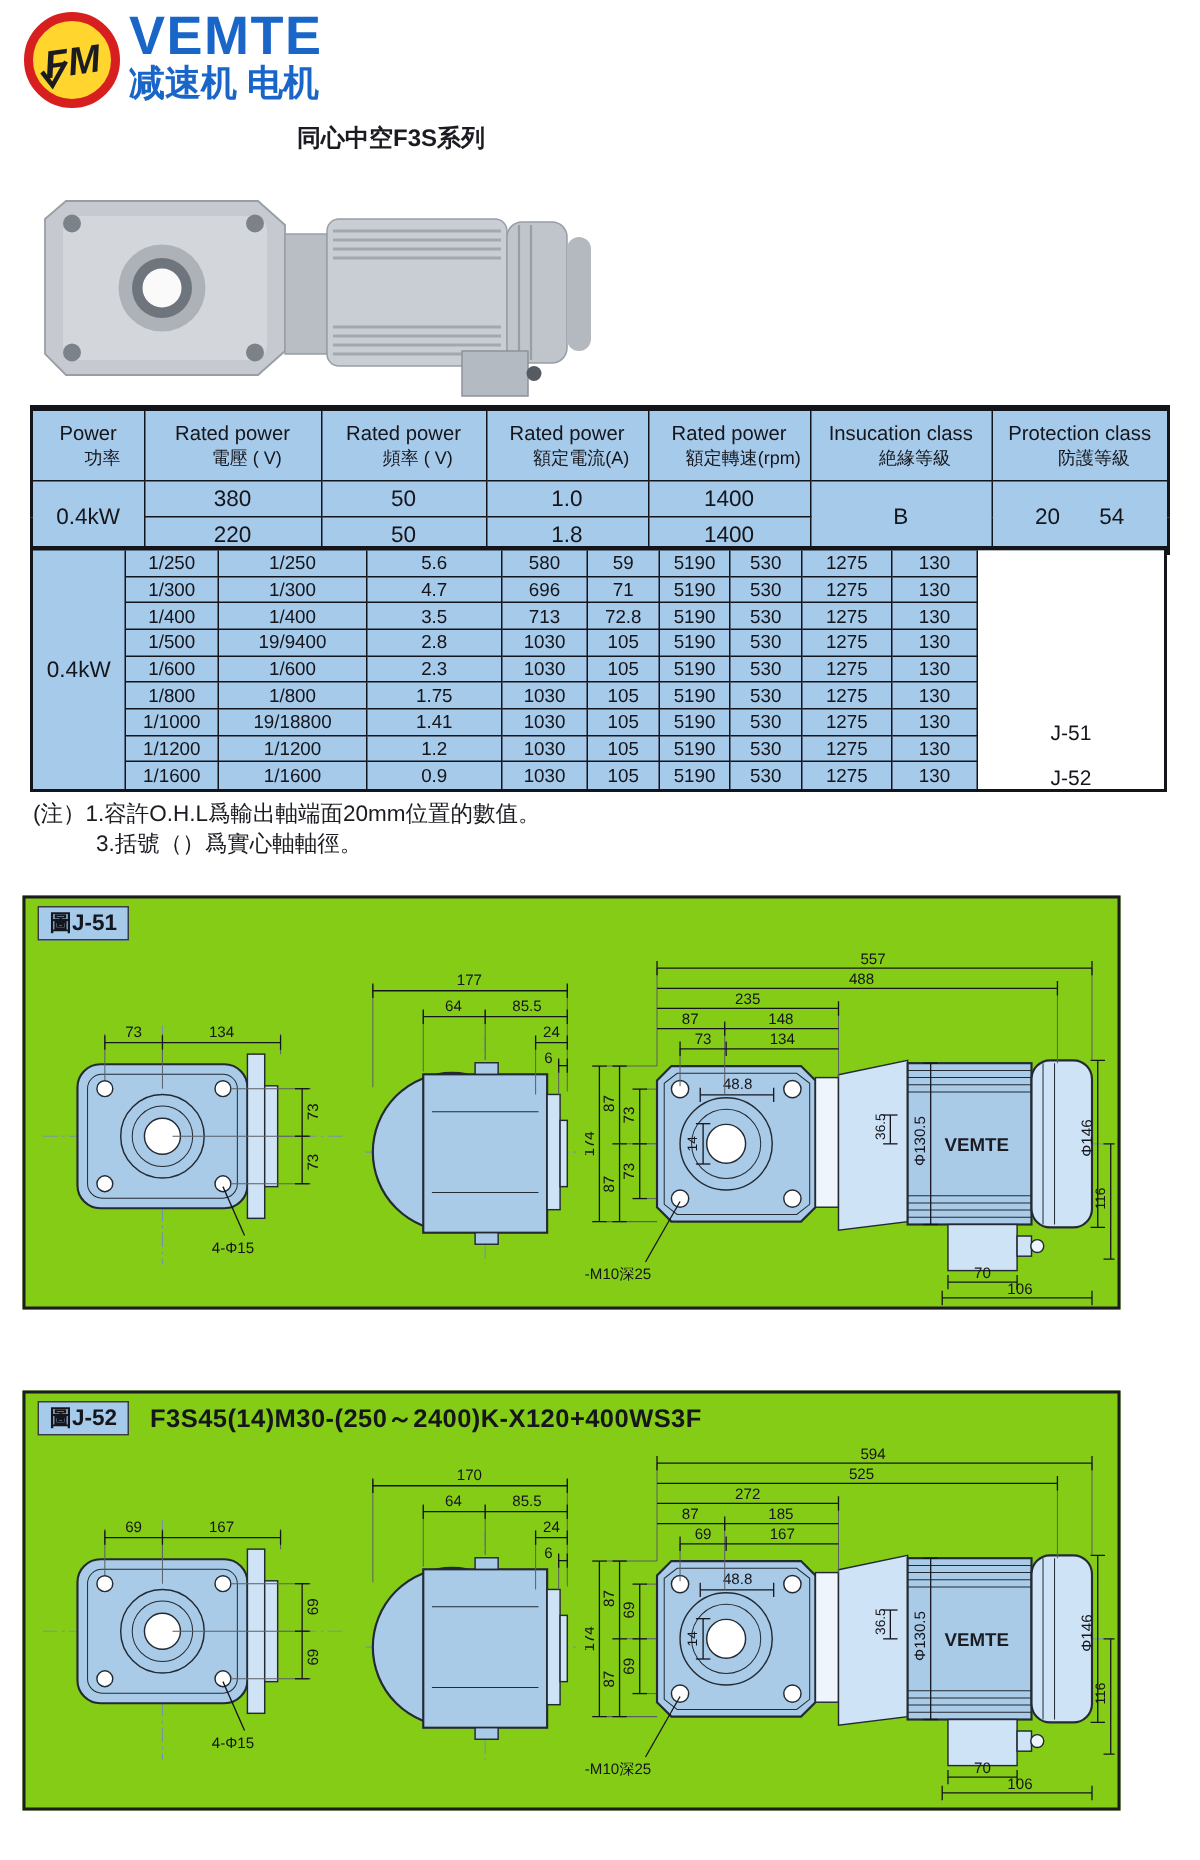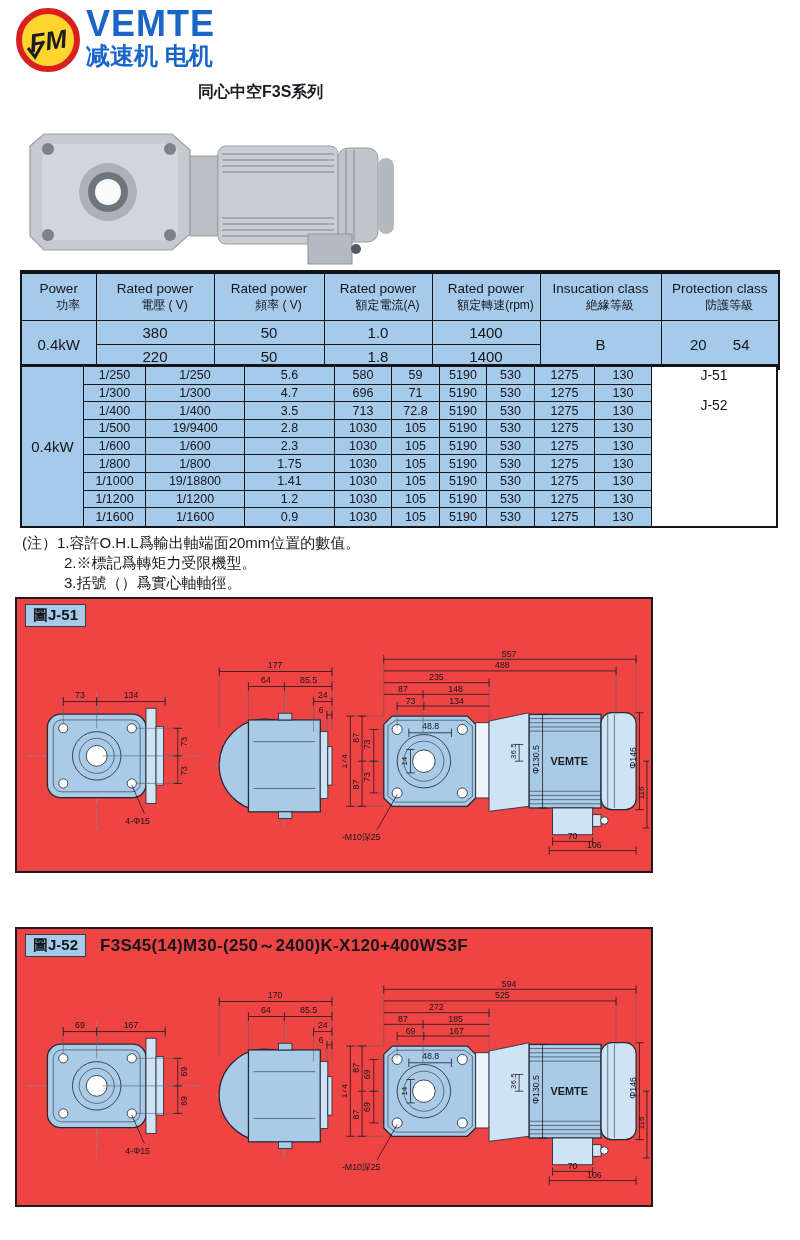--- a/index.html
+++ b/index.html
@@ -37,28 +37,28 @@
   .rcell{border-right:1.5px solid #14141b;display:flex;flex-direction:column;align-items:center;justify-content:center;
          font-size:15px;box-sizing:border-box;}
   .rc-power{width:62px;}
   .rc-shaft{width:63px;line-height:1.25;}
   .rgrid{width:568px;display:flex;flex-direction:column;box-sizing:border-box;}
   .rrow{flex:1;display:grid;grid-template-columns:62px 99px 90px 57px 48px 47px 48px 60px 57px;}
   .rrow .c{border-right:1.5px solid #14141b;border-bottom:1.5px solid #14141b;
            display:flex;align-items:center;justify-content:center;font-size:12.5px;box-sizing:border-box;}
   .rrow:last-child .c{border-bottom:none;}
   .rc-jref{flex:1;background:#fff;border-right:none;display:flex;flex-direction:column;
-           align-items:center;justify-content:flex-start;gap:14px;font-size:14px;}
+           align-items:center;justify-content:flex-end;gap:14px;font-size:14px;}
 
   
   .notes{position:absolute;left:22px;top:533px;font-size:15px;line-height:20px;color:#1b1b22;}
   .notes .n2{padding-left:42px;}
 
   
-  .dg-box{position:absolute;left:15px;width:638px;border:2px solid #1b1b22;background:#ef4444;box-sizing:border-box;}
+  .dg-box{position:absolute;left:15px;width:732px;border:2px solid #1b1b22;background:#84cc16;box-sizing:border-box;}
   #j51-slot .dg-box{top:0;height:276px;}
   .dg1{top:597px;height:276px;} .dg2{top:927px;height:306px;}
   .slot{position:absolute;left:15px;width:770px;}
   .slot .dg-box{position:relative;left:0;}
   .dg-head{display:flex;align-items:center;padding:5px 8px 2px 8px;}
   .dg-badge{background:#a6cae9;border:1px solid #3a3a44;padding:1px 7px;font-size:15px;font-weight:bold;}
   .dg-title{margin-left:14px;font-size:17px;font-weight:bold;letter-spacing:0.3px;}
   .dg-body{display:flex;align-items:flex-start;padding:0 2px;}
 
   
@@ -287,21 +287,20 @@
       </div>
       </div>
     <div class="rcell rc-jref">
       <span>J-51</span>
       <span>J-52</span>
     </div>
   </div>
 
   <div class="notes">
     <div>(注）1.容許O.H.L爲輸出軸端面20mm位置的數值。</div>
-    <div class="n2">2.※標記爲轉矩力受限機型。</div>
     <div class="n2">3.括號（）爲實心軸軸徑。</div>
   </div>
 
   <div class="slot dg1" id="j51-slot">
   <div class="dg-box">
     <div class="dg-head">
       <span class="dg-badge">圖J-51</span>
     </div>
     <div class="dg-body">
 

